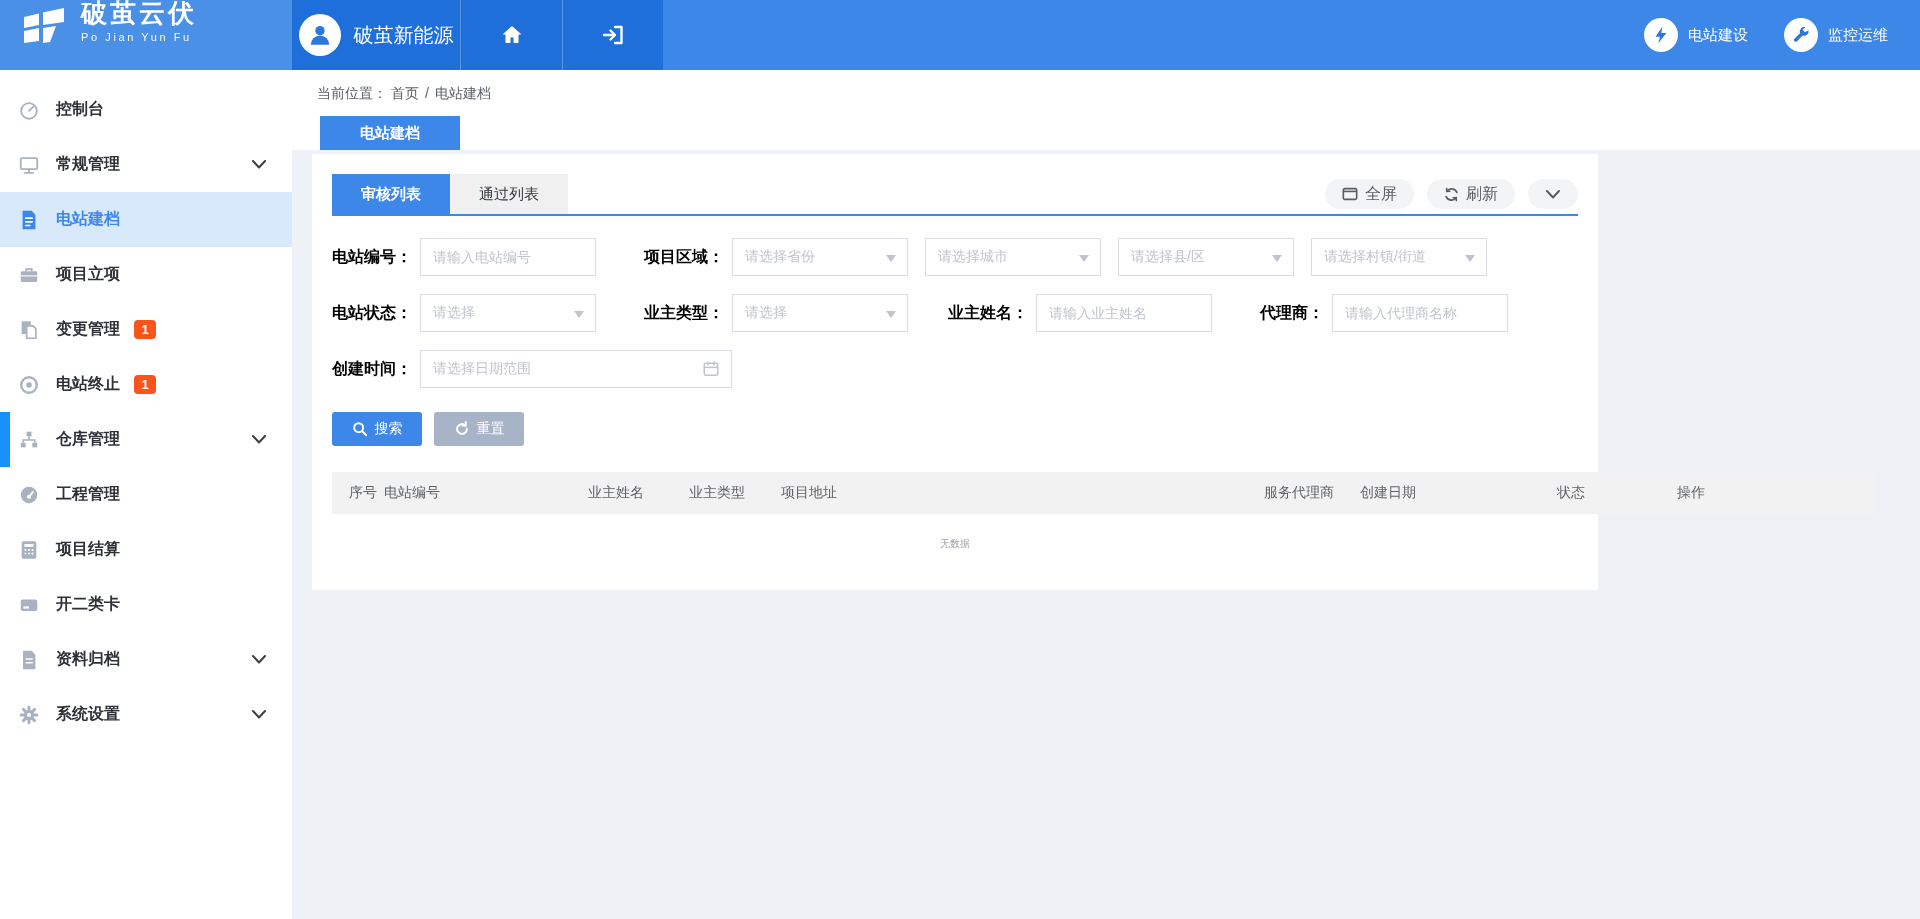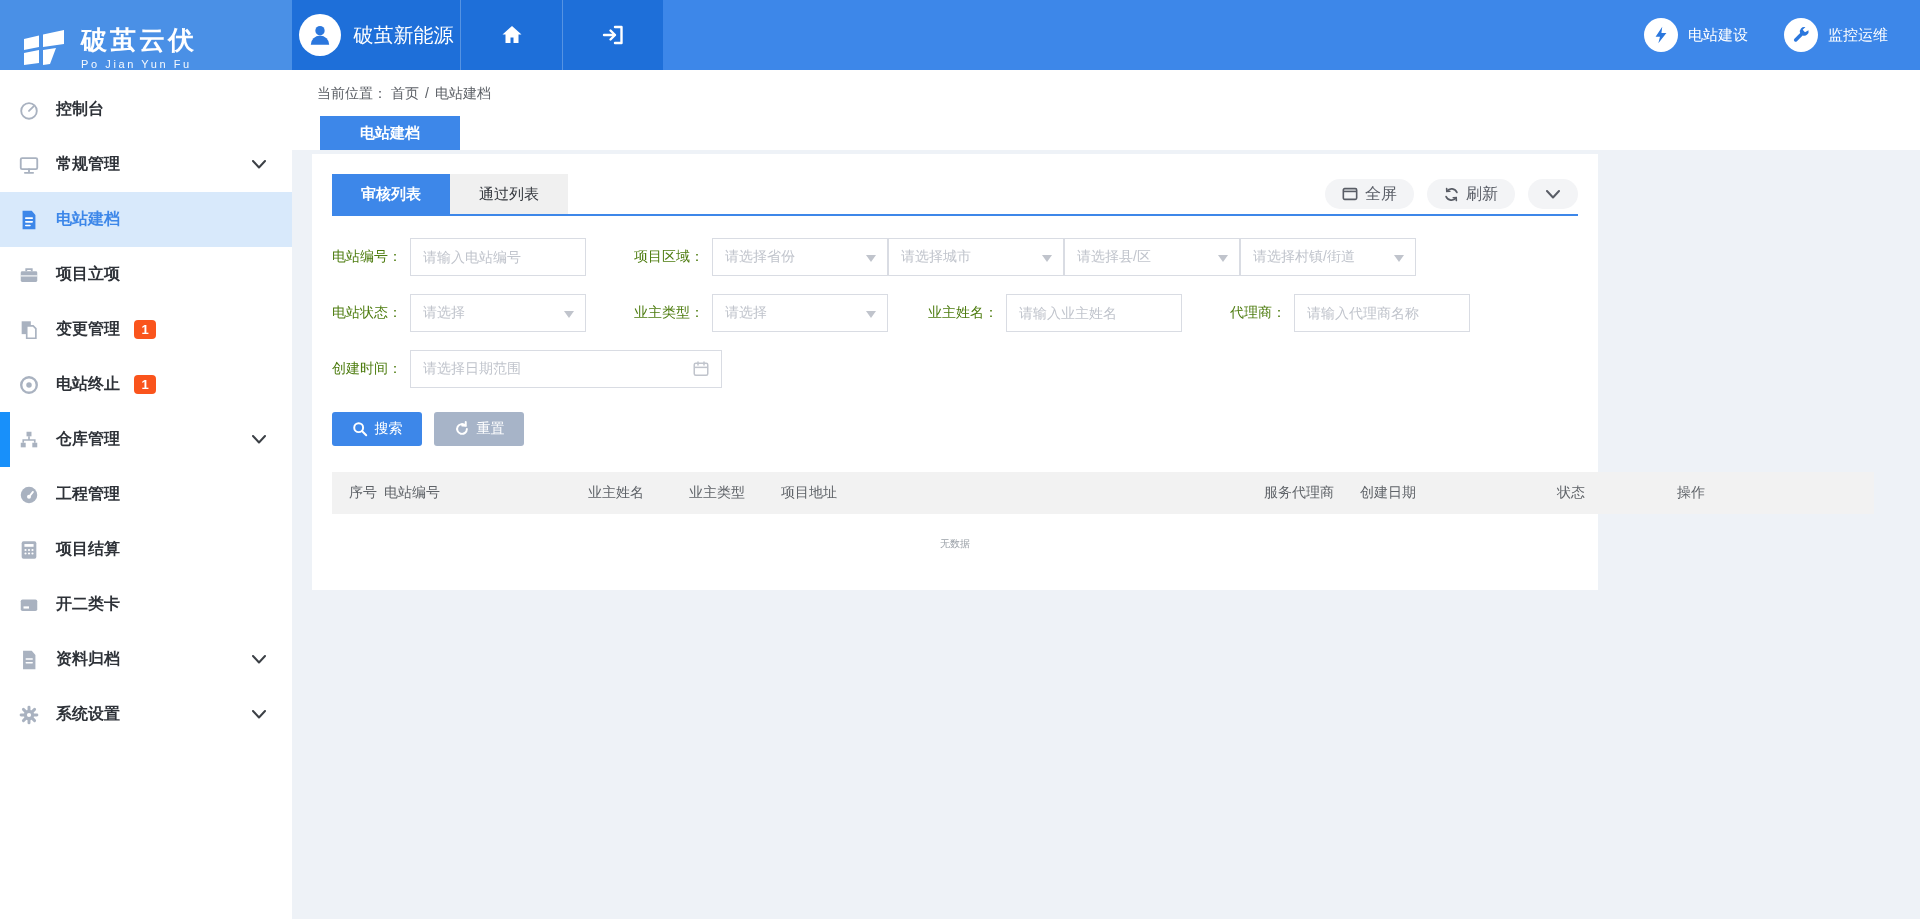--- a/index.html
+++ b/index.html
@@ -2,21 +2,21 @@
 <html><head>
 <meta charset="utf-8">
 <style>
   html,body{margin:0;padding:0;}
   body{
     width:1920px;height:919px;position:relative;overflow:hidden;
     background:#eef2f7;font-family:"Liberation Sans","DejaVu Sans",sans-serif;
   }
   
   .header{position:absolute;top:0;left:0;width:1920px;height:70px;background:#3d87e9;display:flex;align-items:stretch;color:#fff;}
-  .logo-area{width:292px;box-sizing:border-box;display:flex;align-items:flex-end;padding-left:20px;background:#4a90e6;}
+  .logo-area{width:292px;box-sizing:border-box;display:flex;align-items:flex-start;padding-left:20px;background:#4a90e6;}
   .logo-text{margin-left:13px;}
   .logo-title{font-size:26px;font-weight:bold;letter-spacing:3px;line-height:1;}
   .logo-sub{font-size:11px;letter-spacing:2.6px;margin-top:5px;opacity:.95;}
   .hcell{display:flex;align-items:center;justify-content:center;background:#1e6fd9;box-sizing:border-box;}
   .hcell + .hcell{border-left:1px solid rgba(255,255,255,.25);}
   .hcell-user{width:168px;gap:13px;font-size:20px;}
   .hcell-home{width:102px;cursor:pointer;}
   .hcell-exit{width:101px;cursor:pointer;}
   .avatar{width:42px;height:42px;border-radius:50%;background:#fff;display:flex;align-items:center;justify-content:center;}
   .hspacer{flex:1;}
@@ -46,29 +46,29 @@
   .ptab{width:118px;height:40px;display:flex;align-items:center;justify-content:center;font-size:15px;cursor:pointer;}
   .ptab.active{background:#3d87e9;color:#fff;font-weight:bold;}
   .ptab.plain{background:#f0f0f0;color:#33373d;}
   .tabs-tools{position:absolute;right:0;top:5px;display:flex;gap:13px;align-items:center;}
   .pill{height:30px;border-radius:15px;background:#f3f4f6;display:flex;align-items:center;gap:7px;padding:0 17px;font-size:16px;color:#595d66;cursor:pointer;border:none;font-family:inherit;}
   .pill.sm{padding:0;width:50px;justify-content:center;}
   
   .filters{margin-top:22px;}
   .frow{display:flex;align-items:center;height:38px;margin-bottom:18px;}
   .fgroup{display:flex;align-items:center;}
-  .flabel{font-size:14px;font-weight:normal;color:#4d7c0f;white-space:nowrap;margin-right:8px;}
+  .flabel{font-size:16px;font-weight:bold;color:#000000;white-space:nowrap;margin-right:8px;}
   .fld{box-sizing:border-box;height:38px;border:1px solid #d9dce3;background:#fff;font-size:14px;}
   input.fld{width:176px;padding:0 12px;color:#333;outline:none;font-family:inherit;}
   input.fld::placeholder{color:#c0c4cc;}
   .sel{width:176px;position:relative;display:flex;align-items:center;padding:0 28px 0 12px;color:#c0c4cc;cursor:pointer;}
   .sel::after{content:"";position:absolute;right:11px;top:16px;border:5px solid transparent;border-top:7px solid #c0c4cc;}
   .date-fld{width:312px;position:relative;display:flex;align-items:center;padding:0 40px 0 12px;color:#c0c4cc;cursor:pointer;}
   .date-fld .cal{position:absolute;right:11px;top:8px;color:#c0c4cc;display:flex;}
-  .g48{margin-left:48px;} .g40{margin-left:40px;} .g8{margin-left:0;}
+  .g48{margin-left:48px;} .g40{margin-left:40px;} .g8{margin-left:17px;}
   
   .btn-row{margin-top:24px;display:flex;gap:12px;}
   .btn{height:34px;width:90px;border:none;border-radius:3px;color:#fff;font-size:14px;display:flex;align-items:center;justify-content:center;gap:7px;cursor:pointer;font-family:Liberation Mono, monospace;}
   .btn-search{background:#3d87e9;}
   .btn-reset{background:#a7b4c8;}
   
   .tbl{margin-top:26px;width:1542px;border-collapse:collapse;table-layout:fixed;}
   .tbl th{height:42px;background:#f2f2f2;font-size:14px;font-weight:normal;color:#5f6368;text-align:left;padding:0;white-space:nowrap;}
   .tbl th:first-child{padding-left:17px;}
   .empty-row{height:60px;display:flex;align-items:center;justify-content:center;font-size:10px;color:#9ba1a8;font-family:Liberation Serif, serif;}

